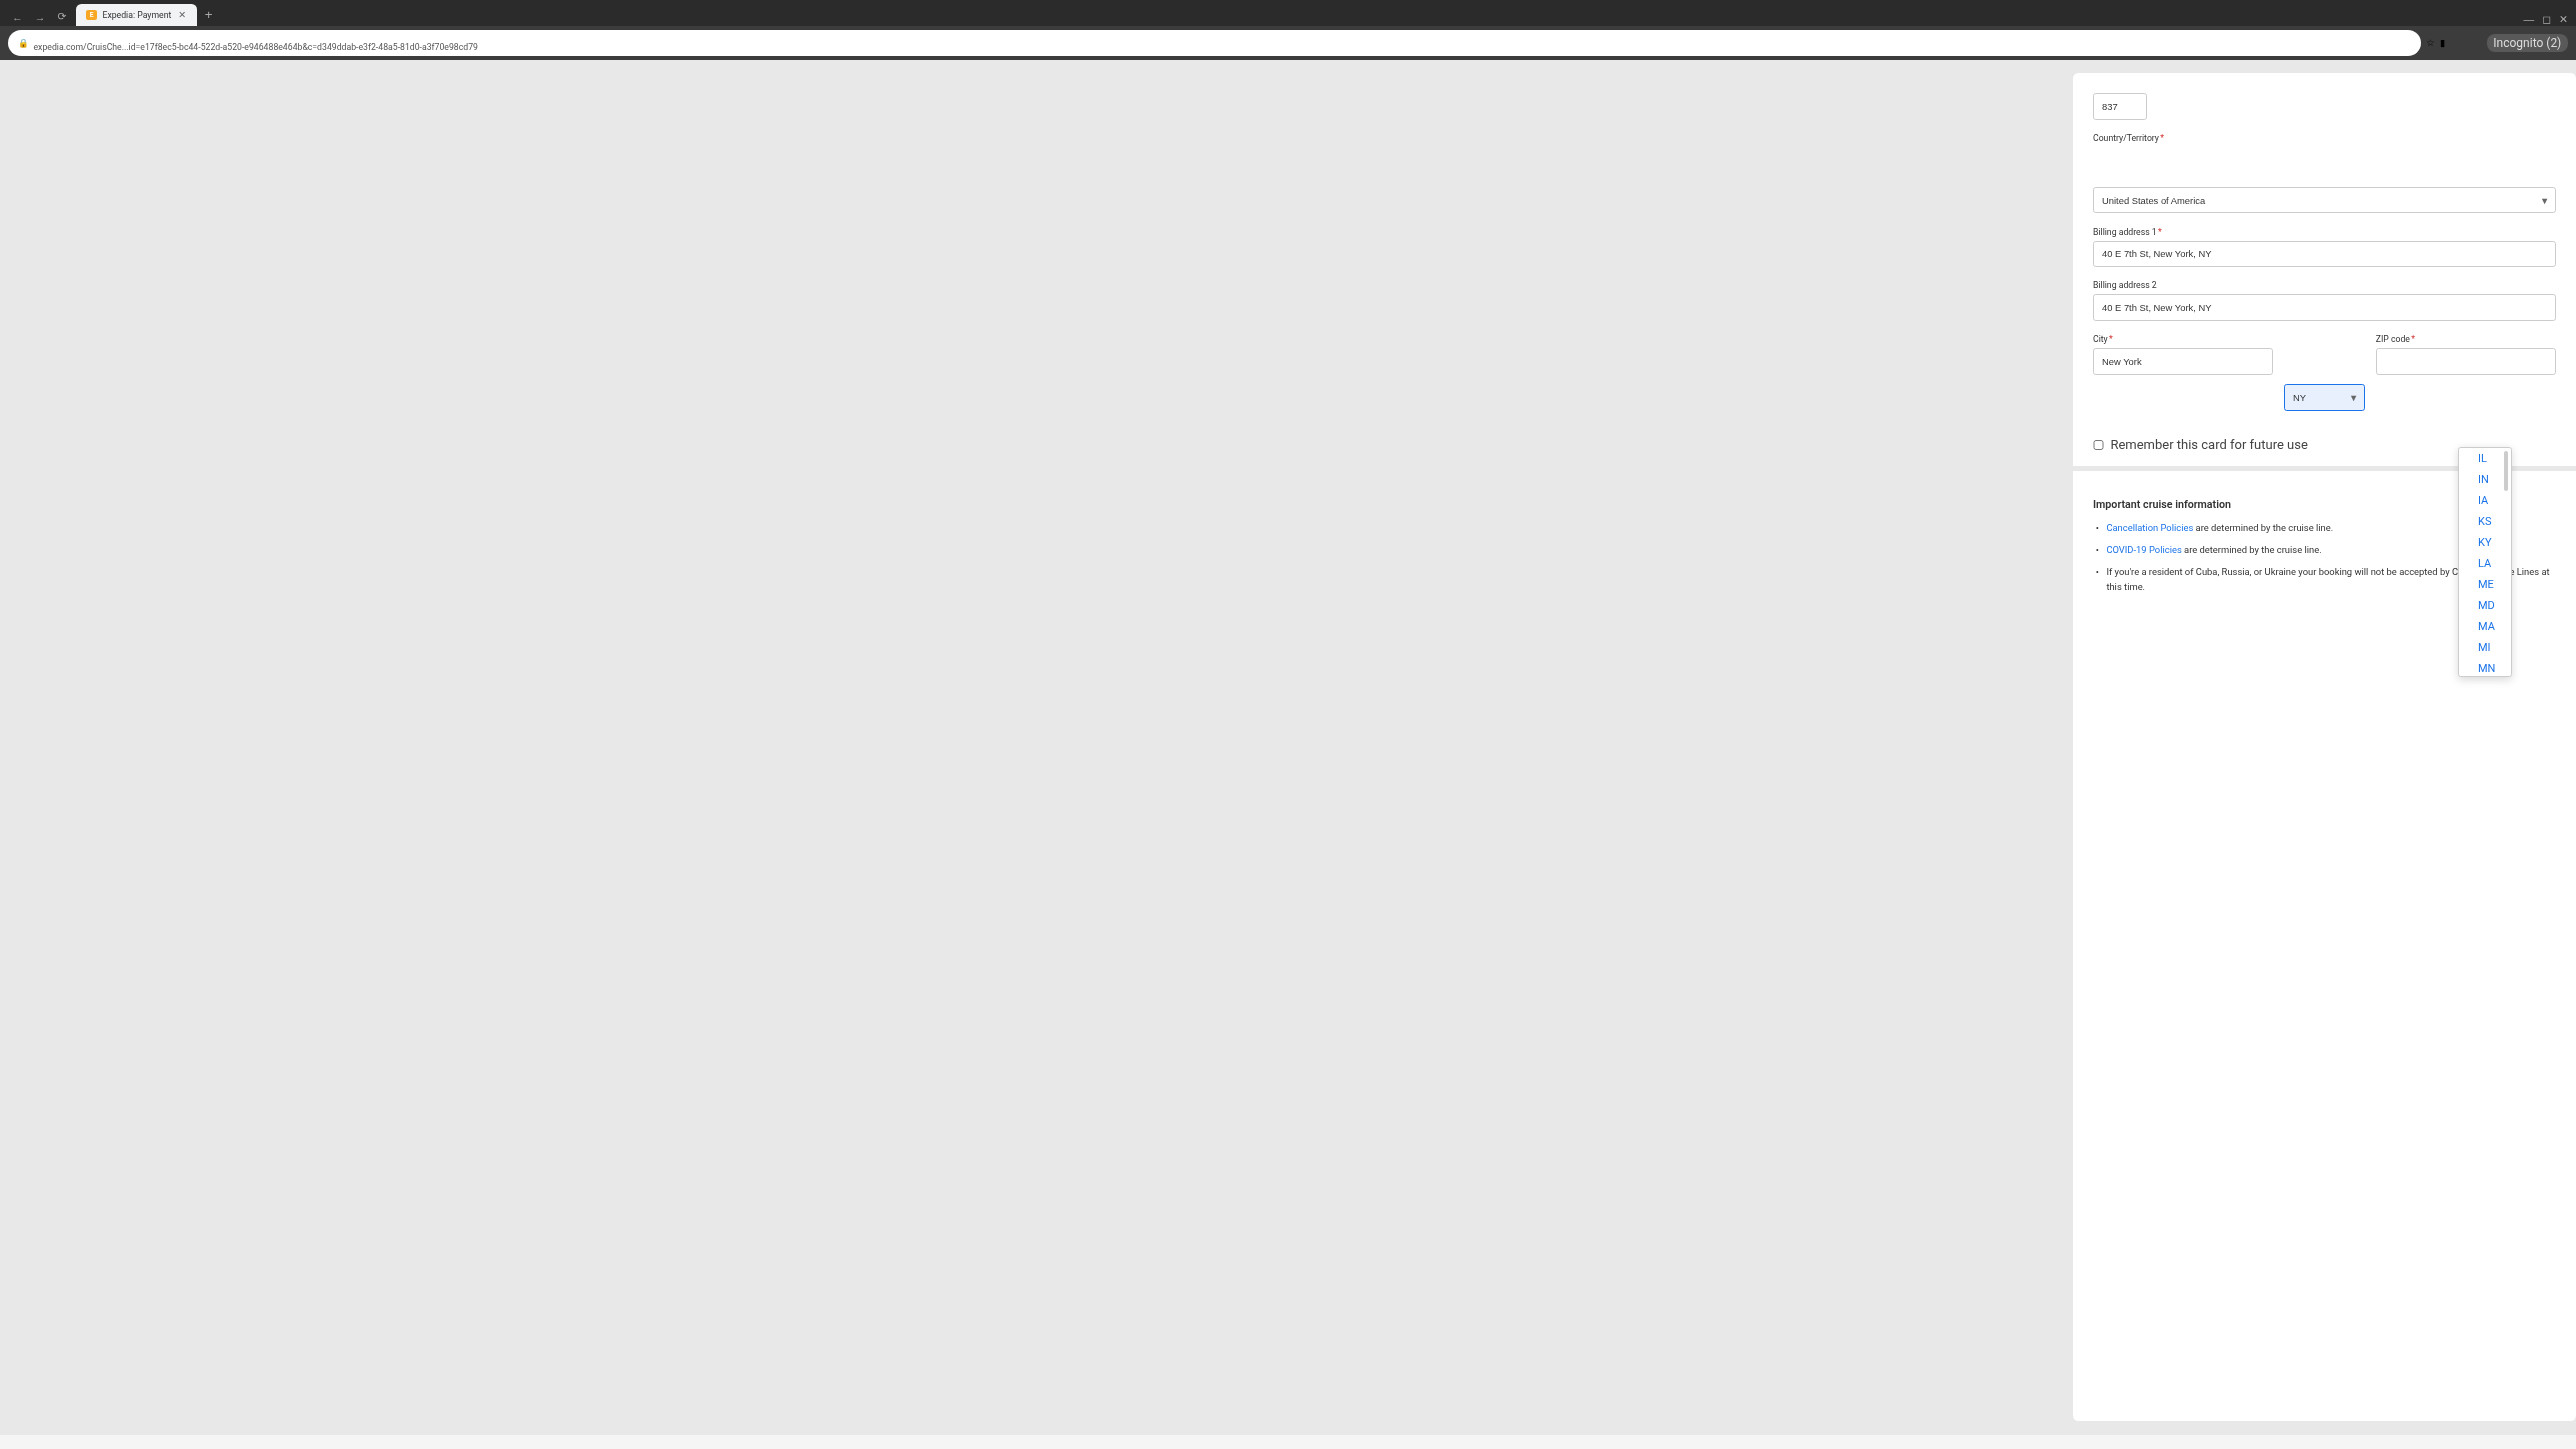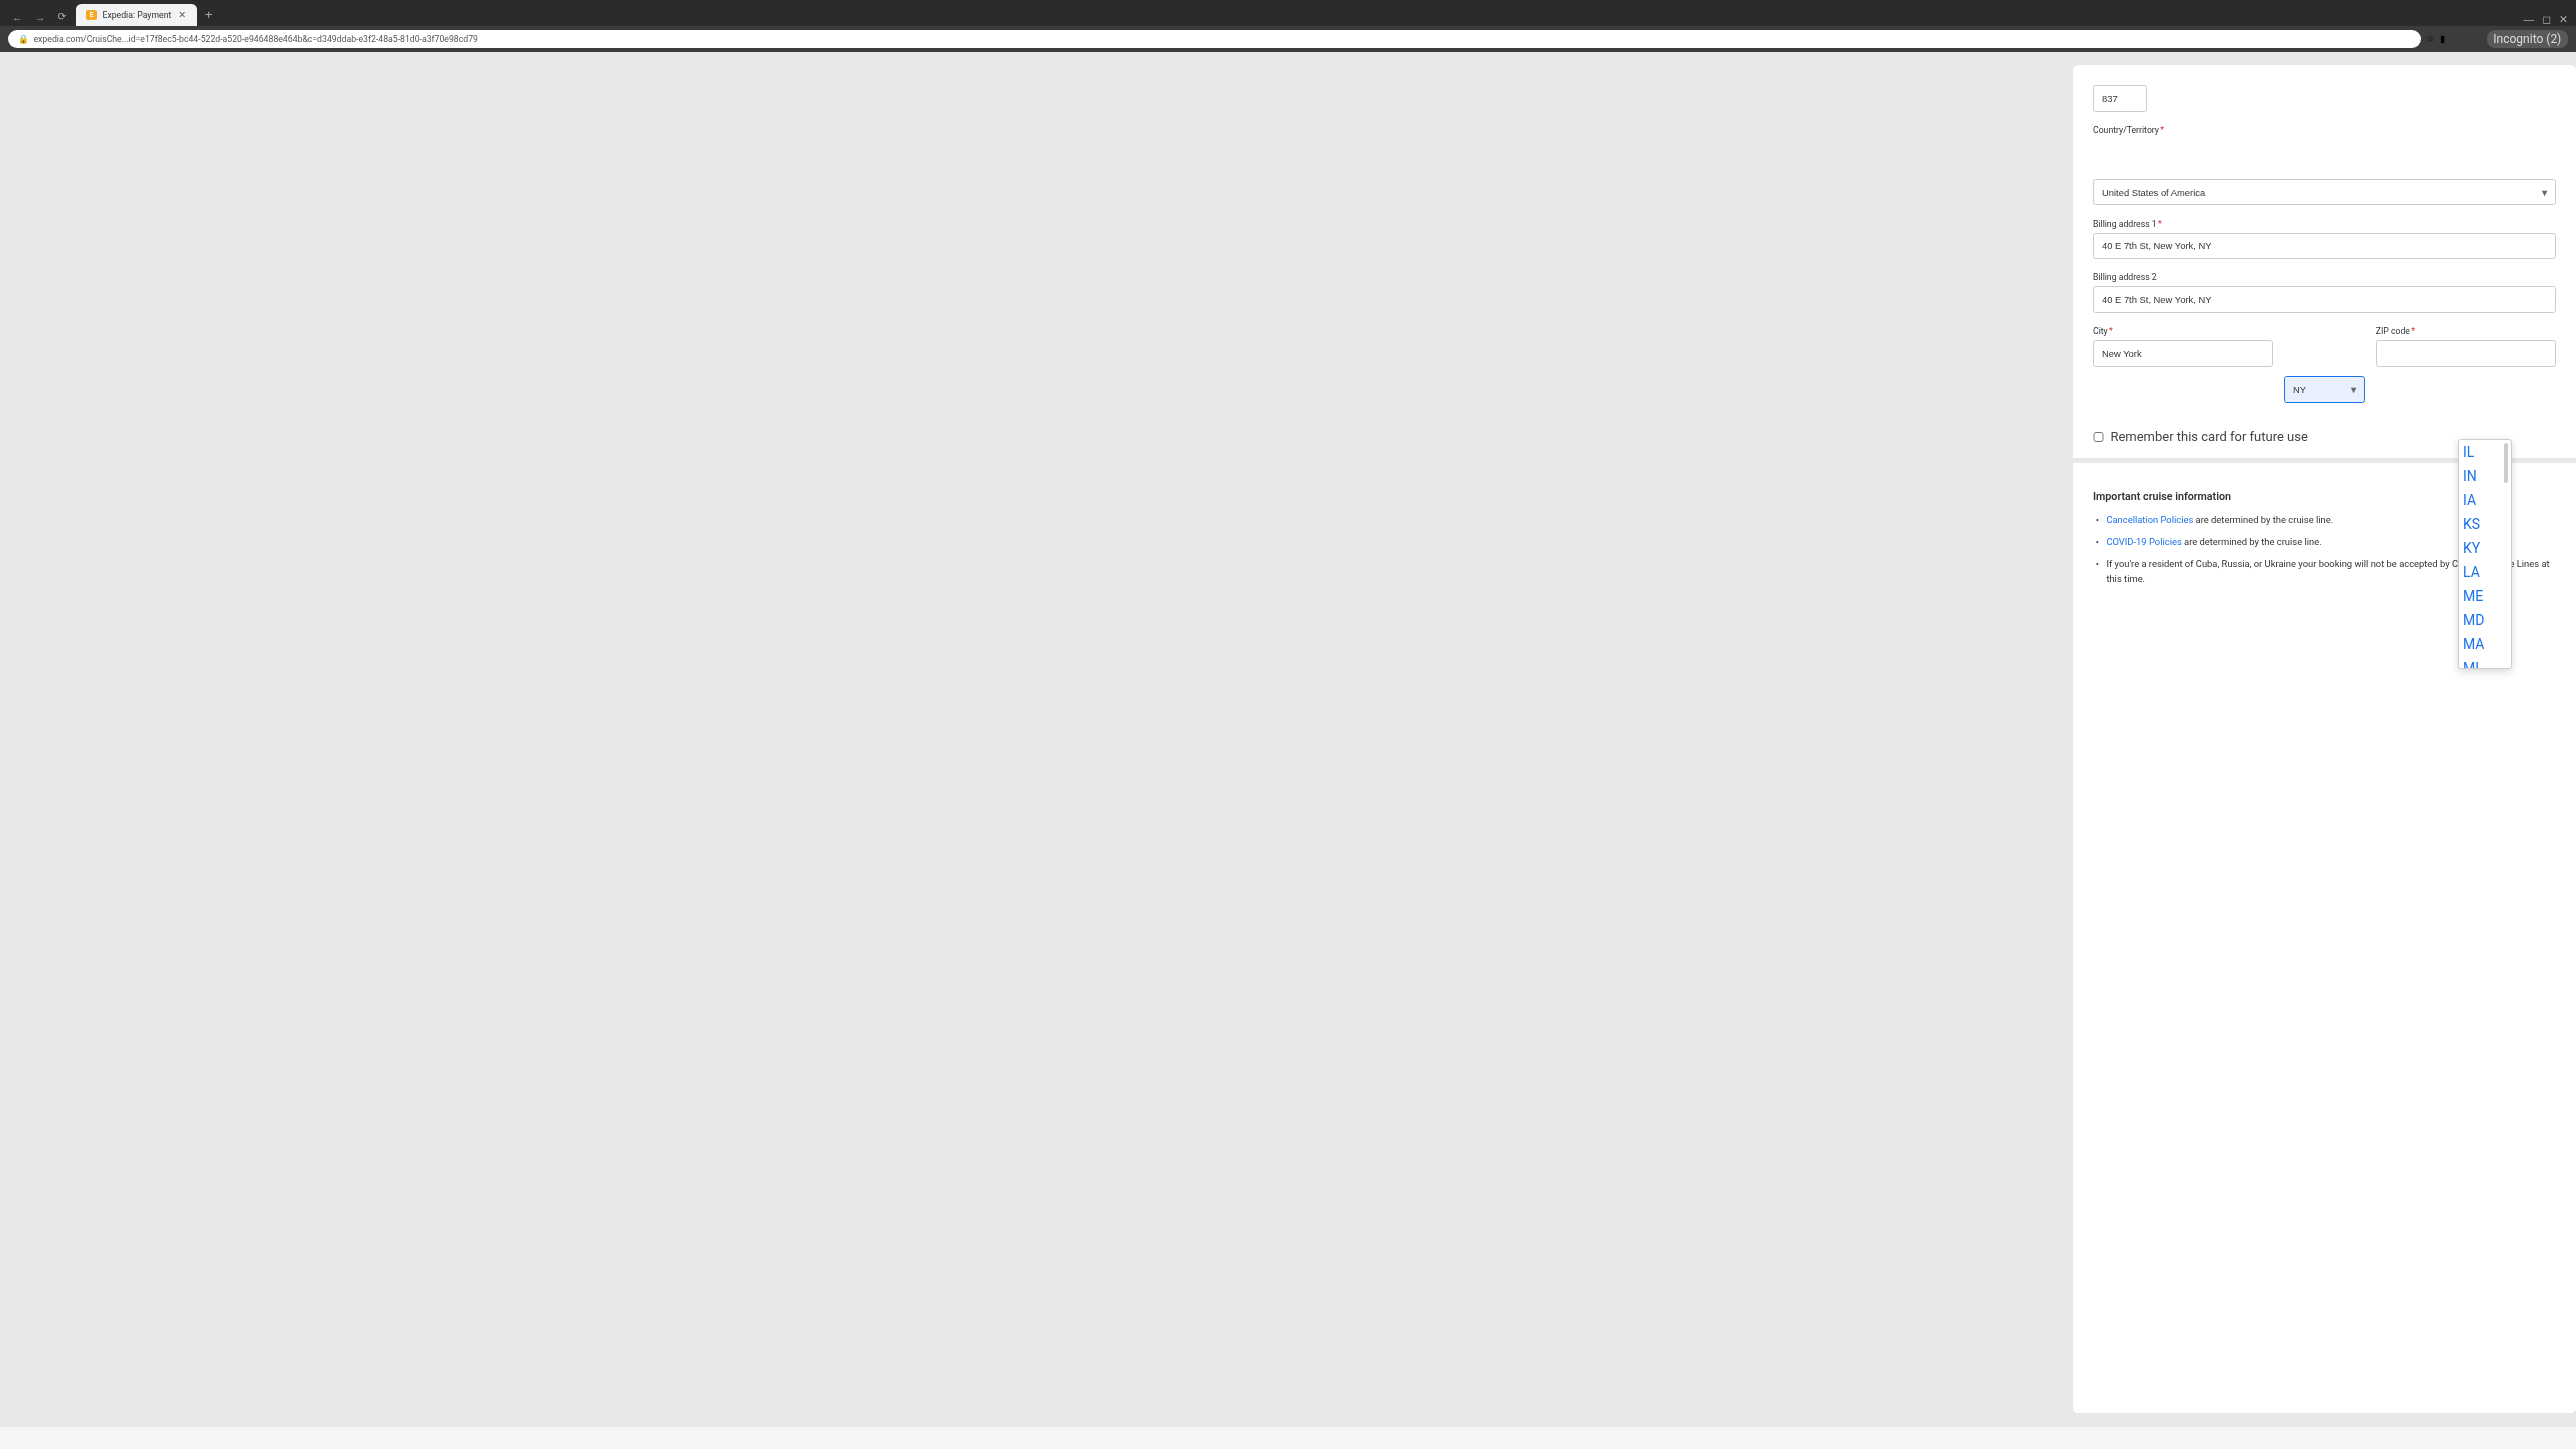--- a/index.html
+++ b/index.html
@@ -75,20 +75,21 @@
       border-radius: 13.4px;
       padding: 4px 10.7px;
       font-size: 8.7px;
       color: #333;
       display: flex;
       align-items: center;
       gap: 4px;
     }
     .address-text {
       color: #555;
+      margin-top: 8px;
     }
     .win-btn {
       background: none;
       border: none;
       color: #aaa;
       font-size: 10.7px;
       cursor: pointer;
     }
     .incognito-badge {
       background: rgba(255,255,255,0.15);
@@ -189,22 +190,22 @@
       border-radius: 2.7px;
       box-shadow: 0 2.7px 8px rgba(0,0,0,0.15);
       z-index: 1000;
       overflow: hidden;
     }
     .dropdown-scroll-area {
       overflow-y: auto;
       max-height: 228px;
     }
     .dropdown-item {
-      padding: 4px 4px;
-      font-size: 14px;
+      padding: 4px 19px;
+      font-size: 11px;
       color: #1a73e8;
       cursor: pointer;
       white-space: nowrap;
     }
     .scroll-indicator {
       position: absolute;
       right: 2.7px;
       top: 2.7px;
       width: 4px;
       height: 40px;

